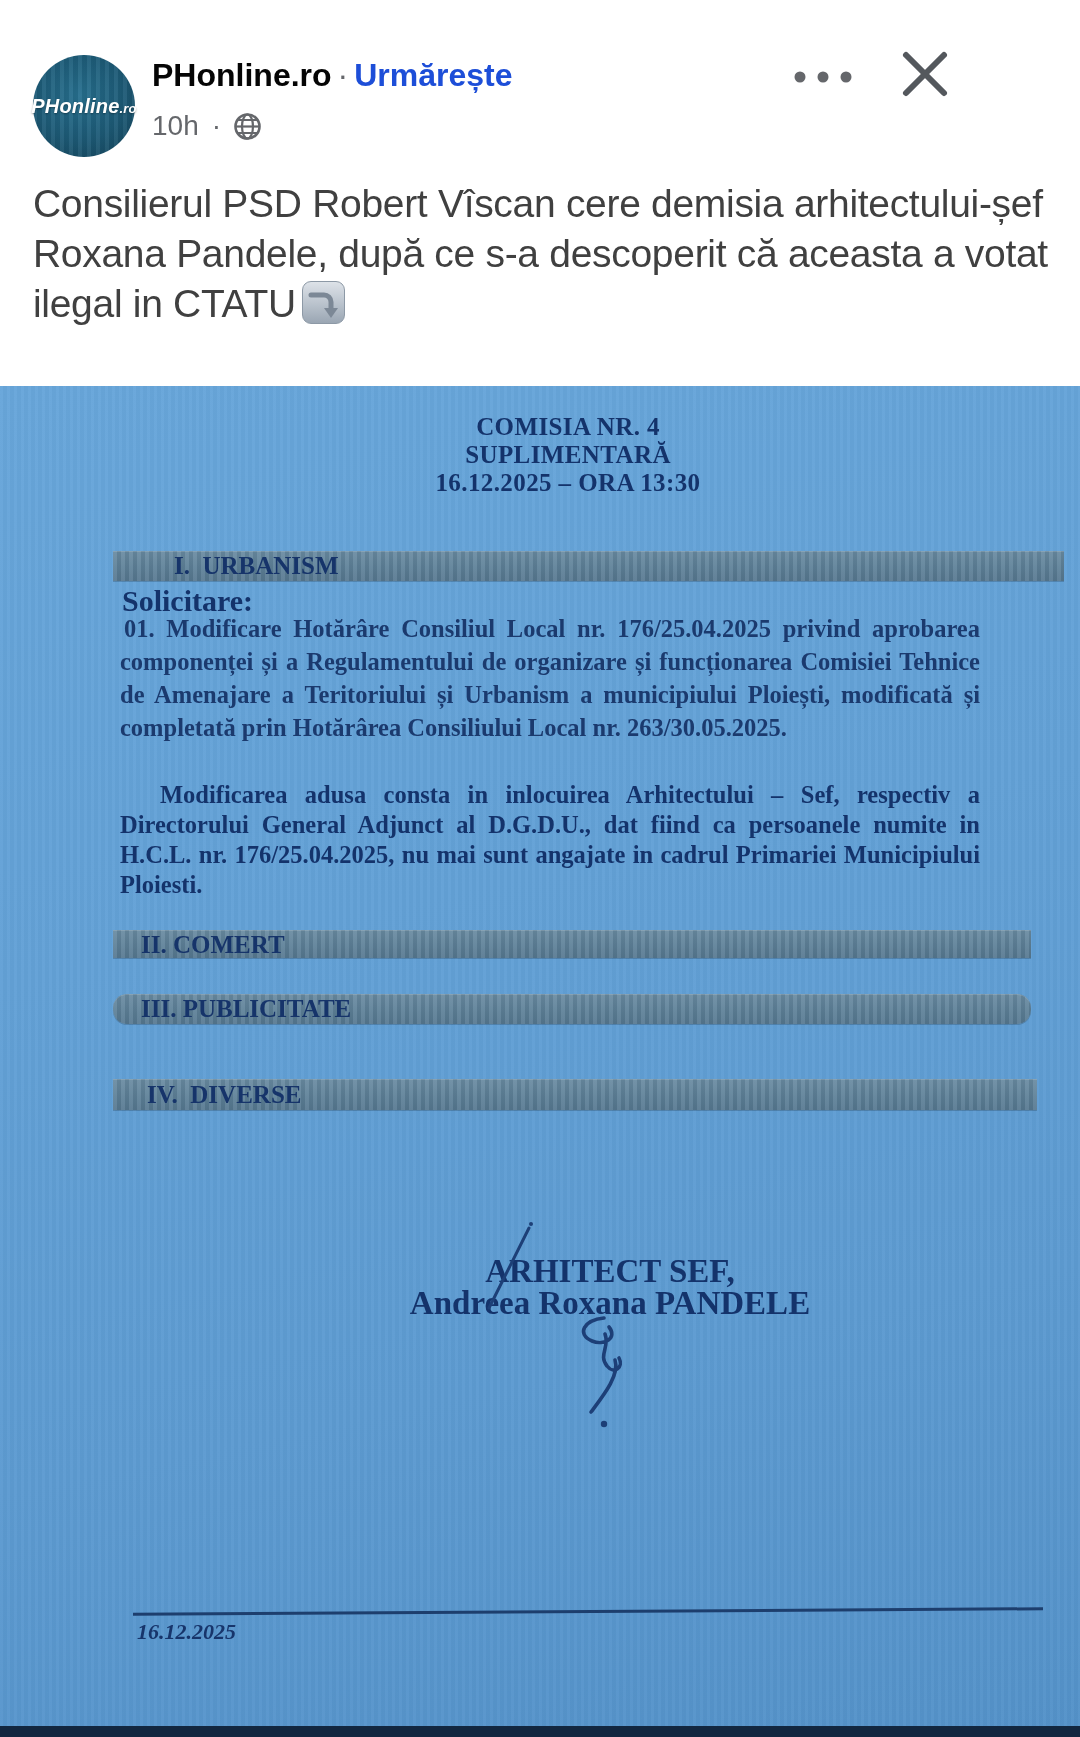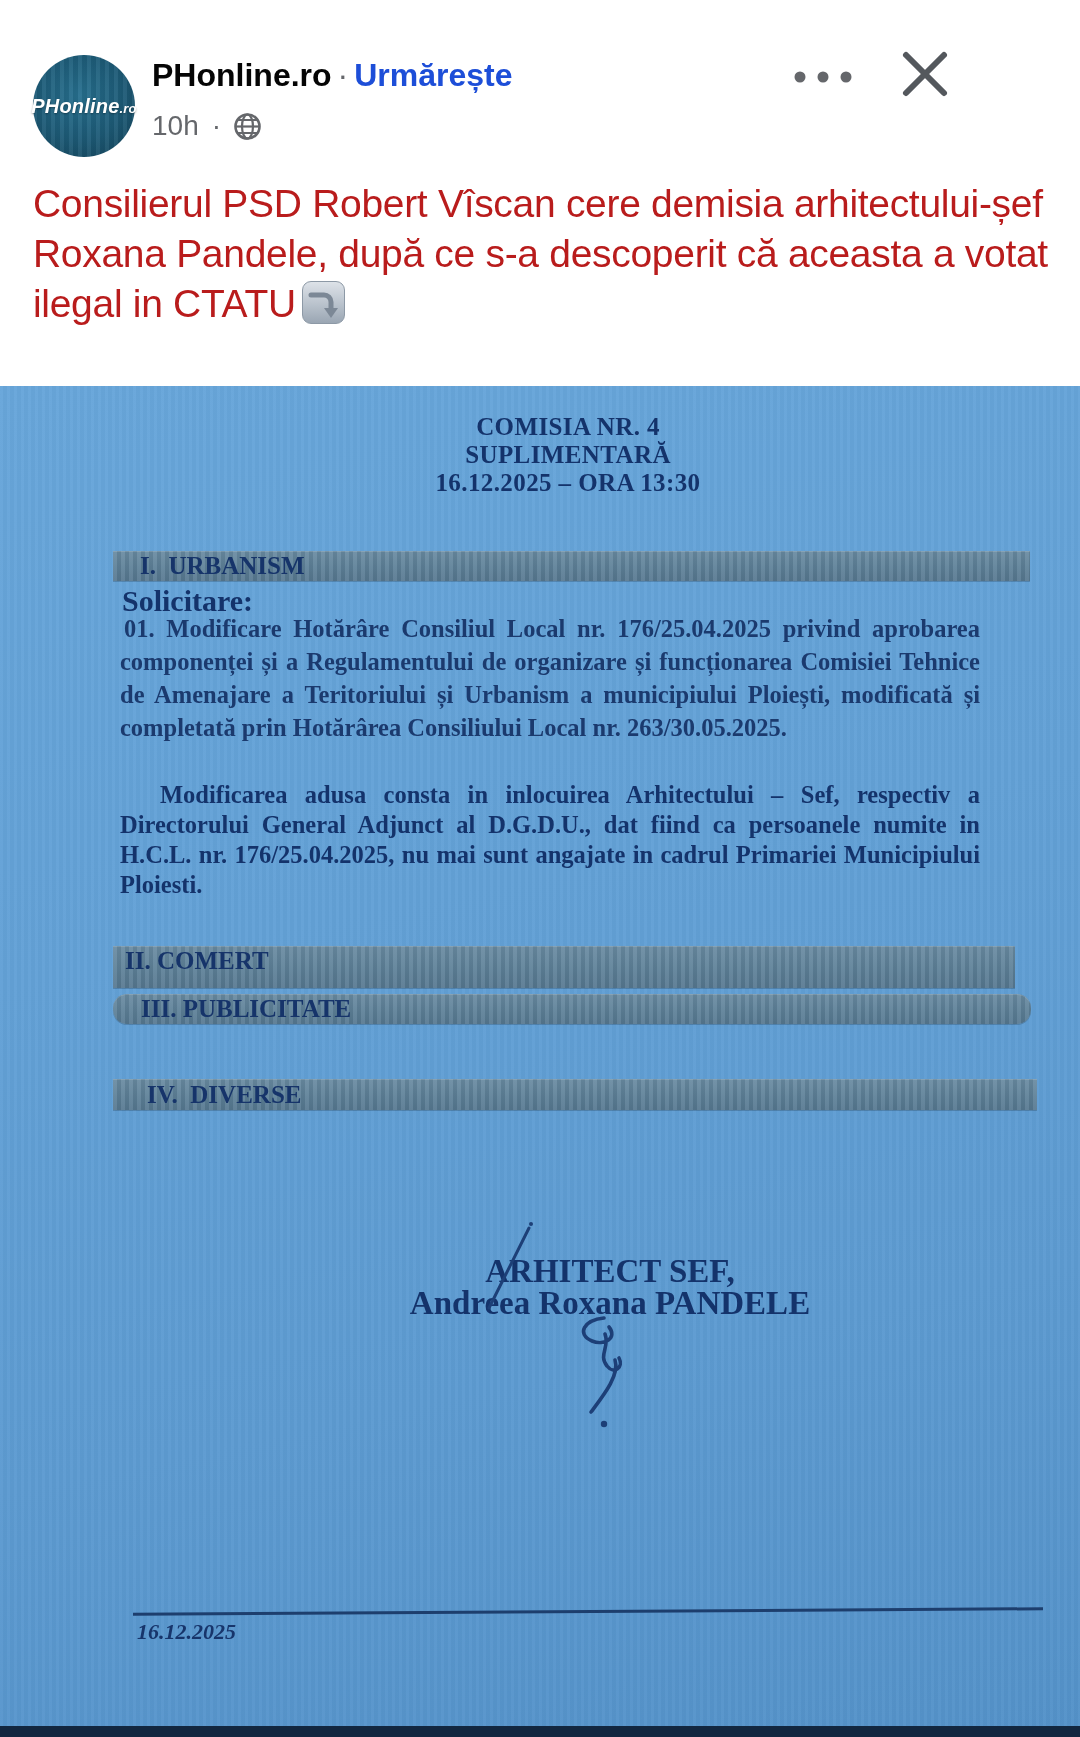--- a/index.html
+++ b/index.html
@@ -26,21 +26,21 @@
   .meta-row{position:absolute;left:152px;top:110px;font-size:28px;color:#65676b;
     display:flex;align-items:center;gap:13px;}
   .globe{width:27px;height:27px;display:inline-block;}
   .more-btn{position:absolute;left:788px;top:52px;width:70px;height:50px;display:flex;
     align-items:center;justify-content:center;cursor:pointer;}
   .close-btn{position:absolute;left:893px;top:42px;width:64px;height:64px;display:flex;
     align-items:center;justify-content:center;cursor:pointer;}
   
   .post-body{
     position:absolute;left:33px;top:179px;width:1016px;
-    font-size:39px;line-height:50px;color:#b91c1c;letter-spacing:-.3px;
+    font-size:39px;line-height:50px;color:#404040;letter-spacing:-.3px;
   }
   .emoji-box{
     display:inline-block;width:41px;height:41px;border-radius:9px;vertical-align:-6px;
     background:linear-gradient(180deg,#dde2e8 0%,#b9c2cc 55%,#9aa6b3 100%);
     border:1px solid #8d99a6;margin-left:6px;
   }
   
   .doc-photo{
     position:absolute;left:0;top:386px;width:1080px;height:1351px;cursor:pointer;
     background:
@@ -55,22 +55,22 @@
     margin-top:24px;
   }
   .doc-bar{
     position:absolute;left:113px;width:890px;
     background:
       repeating-linear-gradient(90deg, rgba(255,255,255,.07) 0 4px, rgba(0,0,0,.06) 4px 8px),
       linear-gradient(180deg,#698ba1 0%,#5c7f97 60%,#567890 100%);
     box-shadow:0 1px 0 rgba(0,0,0,.18), inset 0 1px 0 rgba(255,255,255,.15);
     font-weight:bold;font-size:25px;color:#16346a;white-space:pre;
   }
-  .bar-1{top:165px;height:30px;line-height:30px;padding-left:27px;}
-  .bar-2{top:560px;height:42px;line-height:29px;padding-left:12px;}
+  .bar-1{top:165px;height:30px;line-height:30px;padding-left:61px;}
+  .bar-2{top:544px;height:28px;line-height:29px;padding-left:28px;}
   .bar-3{top:608px;height:30px;line-height:30px;padding-left:28px;border-radius:14px;}
   .bar-4{top:693px;height:31px;line-height:31px;padding-left:34px;}
   .solicitare{position:absolute;left:122px;top:198px;font-weight:bold;font-size:30px;color:#14336b;}
   .para-01{
     position:absolute;left:120px;top:226px;width:860px;
     font-size:24.5px;line-height:33px;text-align:justify;color:#1b3a6e;
     font-weight:600;text-indent:4px;
   }
   .announce{
     position:absolute;left:120px;top:365px;width:860px;

